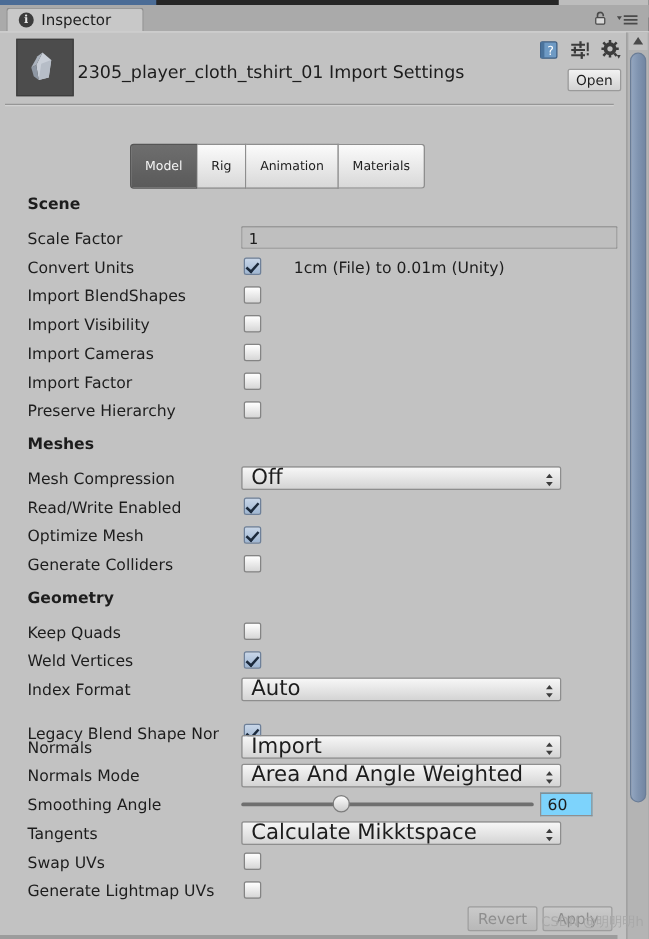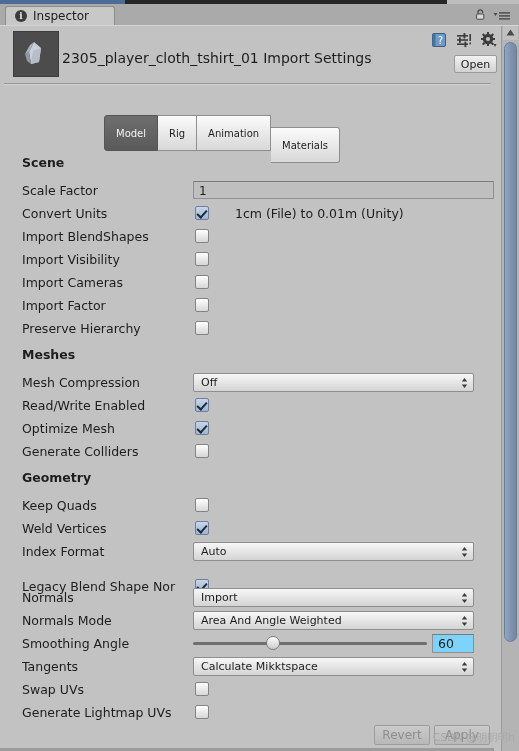--- a/index.html
+++ b/index.html
@@ -181,21 +181,20 @@
     justify-content: center;
     padding: 0 11px;
     box-sizing: border-box;
   }
   .tab:first-child {
     border-left-width: 1px;
     border-radius: 3px 0 0 3px;
   }
   .tab:last-child {
     border-radius: 0 3px 3px 0;
-    margin-top: 12px;
   }
   .tab.active {
     background: linear-gradient(#6e6e6e, #5a5a5a);
     color: #f4f4f4;
     border-color: #555;
   }
 
   
   .sect-title {
     position: absolute;
@@ -262,26 +261,26 @@
     font-size: 12px;
     color: #1d1d1d;
     padding: 1px 0 0 5px;
     line-height: 16px;
   }
 
   
   .dd {
     position: absolute;
     left: 193px; top: 1px;
-    width: 281px; height: 19px;
+    width: 256px; height: 19px;
     background: linear-gradient(#f7f7f7, #d4d4d4);
     border: 1px solid #8e8e8e;
     border-radius: 2px;
     box-sizing: border-box;
-    font-size: 11px;
+    font-size: 17px;
     color: #1d1d1d;
     padding-left: 7px;
     line-height: 17px;
   }
   .dd-arrow {
     position: absolute;
     right: 5px; top: 3px;
     width: 7px; height: 12px;
   }
 

